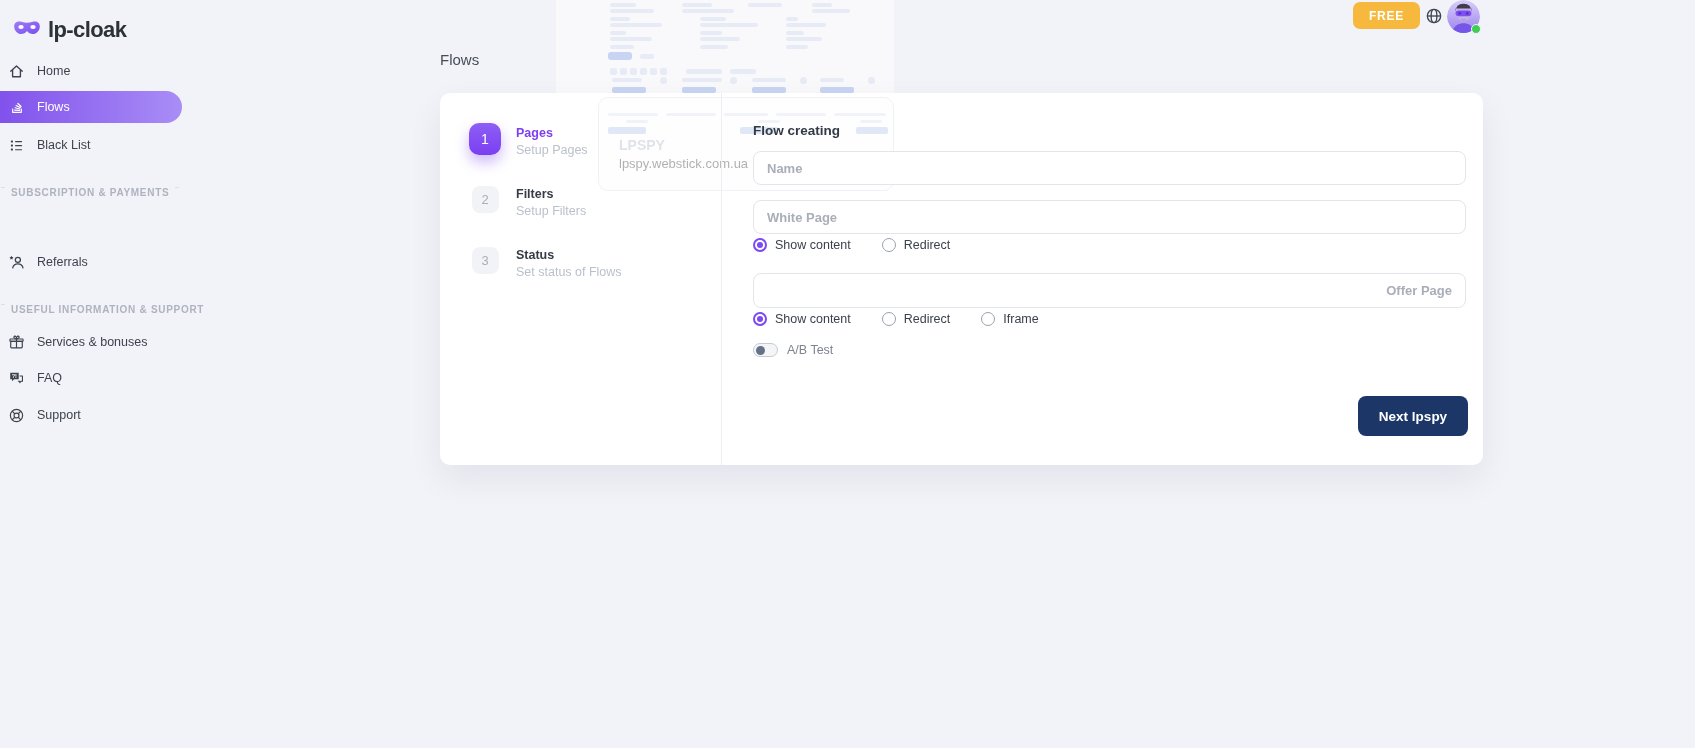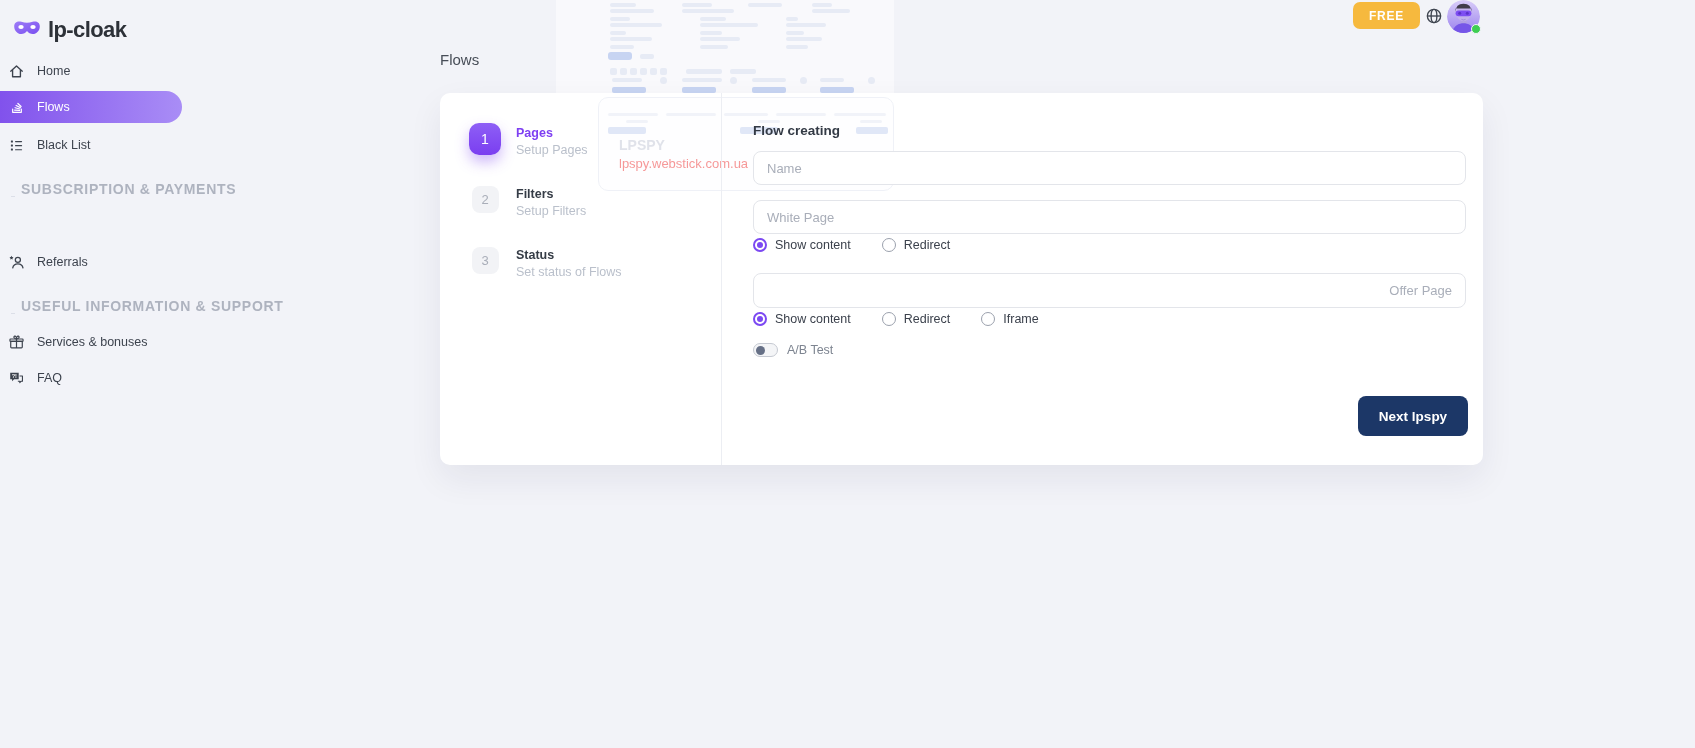--- a/index.html
+++ b/index.html
@@ -11,22 +11,22 @@
     -webkit-font-smoothing:antialiased;
   }
   
   .sidebar { position:absolute; left:0; top:0; width:182px; height:100%; }
   .logo { position:absolute; left:13px; top:17px; display:flex; align-items:center; gap:7px; cursor:pointer; }
   .logo-text { font-size:22px; font-weight:bold; color:#2d3138; letter-spacing:-0.6px; }
   .nav-item { position:absolute; left:0; width:182px; height:32px; display:flex; align-items:center;
     padding-left:8px; gap:12px; color:#3d434e; font-size:12.5px; cursor:pointer; }
   .nav-item .ic { width:17px; height:17px; display:flex; align-items:center; justify-content:center; }
   .nav-item.active { background:linear-gradient(90deg,#8152ec,#a98df6); border-radius:0 16px 16px 0; color:#fff; }
-  .section-label { position:absolute; left:11px; width:178px; height:10px; display:flex; align-items:flex-end; gap:6px;
-    color:#aeb3bf; font-size:14px; font-weight:600; letter-spacing:0.7px; white-space:nowrap; }
+  .section-label { position:absolute; left:1px; width:178px; height:10px; display:flex; align-items:flex-start; gap:6px;
+    color:#aeb3bf; font-size:10px; font-weight:600; letter-spacing:0.7px; white-space:nowrap; }
   .section-label::before { content:""; width:4px; height:1px; background:#dcdfe8; flex:0 0 auto; }
   .section-label::after { content:""; flex:1; height:1px; background:#dcdfe8; }
   
   .free-badge { position:absolute; left:1353px; top:2px; width:67px; height:27px; background:#f6b93e;
     border-radius:7px; color:#fff; font-weight:bold; font-size:12px; letter-spacing:0.8px;
     display:flex; align-items:center; justify-content:center; cursor:pointer; }
   .globe-btn { position:absolute; left:1425px; top:7px; width:18px; height:18px; cursor:pointer; }
   .avatar { position:absolute; left:1447px; top:0; width:33px; height:33px; border-radius:50%;
     overflow:hidden; cursor:pointer; }
   .status-dot { position:absolute; left:1471px; top:24px; width:10px; height:10px; border-radius:50%;
@@ -39,39 +39,39 @@
   .gb { position:absolute; height:4px; border-radius:2px; background:#e7ebf5; }
   .gb.blue { background:#c7d4f2; }
   .gb.sq { width:7px; height:7px; border-radius:2px; }
   
   .modal { position:absolute; left:440px; top:93px; width:1043px; height:372px; background:#fff;
     border-radius:10px; box-shadow:0 14px 34px rgba(25,35,72,0.07); }
   .ghost-inner { position:absolute; inset:0; opacity:0.55; z-index:1; pointer-events:none; overflow:hidden; border-radius:10px; }
   .ghost-card { position:absolute; left:158px; top:4px; width:296px; height:94px;
     border:1px solid #e3e7f1; border-radius:10px; background:rgba(249,250,253,0.5); }
   .ghost-brand { position:absolute; left:179px; top:44px; font-size:14px; font-weight:bold; color:#c7ccd9; }
-  .ghost-url { position:absolute; left:179px; top:63px; font-size:13px; color:#ef4444; }
+  .ghost-url { position:absolute; left:179px; top:63px; font-size:13px; color:#737373; }
   .vdivider { position:absolute; left:281px; top:0; bottom:0; width:1px; background:#eceef3; z-index:2; }
   
   .step { position:absolute; left:29px; display:flex; gap:15px; z-index:2; cursor:pointer; }
   .badge-col { width:32px; display:flex; justify-content:center; }
   .badge-active { width:32px; height:32px; border-radius:10px; background:linear-gradient(180deg,#8e5ff6,#7a3ef0);
     color:#fff; font-size:14px; font-weight:500; display:flex; align-items:center; justify-content:center;
     box-shadow:0 7px 14px rgba(125,70,240,0.38); }
   .badge-idle { width:27px; height:27px; border-radius:8px; background:#f2f3f6; color:#a9aeb9; font-size:13px;
     display:flex; align-items:center; justify-content:center; margin-top:2px; }
   .step-texts { padding-top:3px; }
   .step-title { font-size:12.5px; font-weight:bold; color:#353c46; }
   .step-title.purple { color:#7e3ff2; }
   .step-sub { font-size:12.5px; color:#bac0cb; margin-top:3px; }
   
   .form-title { position:absolute; left:313px; top:30px; font-size:13.5px; font-weight:bold; color:#333a45; z-index:2; }
   .tfield { position:absolute; left:313px; width:713px; height:34px; border:1px solid #e3e5ea; border-radius:8px;
     background:#fff; font-size:13px; color:#333a45; padding:0 13px; outline:none; z-index:2;
-    font-family:"Liberation Sans", sans-serif; }
+    font-family:"Liberation Sans", sans-serif;font-weight:bold; }
   .tfield::placeholder { color:#a9aeb9; }
   .radio-row { position:absolute; left:313px; display:flex; align-items:flex-end; gap:31px; z-index:2; }
   .radio-opt { display:flex; align-items:center; gap:8px; font-size:12.5px; color:#3b414c; cursor:pointer; }
   .rb { width:14px; height:14px; border-radius:50%; flex:0 0 auto; }
   .rb.on { border:2px solid #7c49f2; position:relative; }
   .rb.on::after { content:""; position:absolute; inset:2px; background:#7c49f2; border-radius:50%; }
   .rb.off { border:1.5px solid #9ba1ad; }
   .toggle-row { position:absolute; left:313px; top:250px; display:flex; align-items:center; gap:9px; z-index:2; }
   .toggle { width:25px; height:14px; border:1px solid #c6cad2; border-radius:8px; background:#f4f5f7;
     position:relative; cursor:pointer; }
@@ -177,20 +177,30 @@
         <rect x="3.2" y="8.6" width="13.6" height="7.8" rx="1"></rect>
         <rect x="2.3" y="5.9" width="15.4" height="2.7" rx="0.8"></rect>
         <path d="M10 16.4 V5.9"></path>
         <path d="M10 5.8 C7.2 5.8 6 3.2 7.8 2.5 C9.2 2 10 3.8 10 5.8 Z"></path>
         <path d="M10 5.8 C12.8 5.8 14 3.2 12.2 2.5 C10.8 2 10 3.8 10 5.8 Z"></path>
       </svg>
     </span>
     <span>Services &amp; bonuses</span>
   </div>
 
+  <div class="nav-item" style="top:399px">
+    <span class="ic">
+      <svg width="17" height="17" viewBox="0 0 20 20" fill="none" stroke="#3d434e" stroke-width="1.4">
+        <circle cx="10" cy="10" r="7.2"></circle>
+          <circle cx="10" cy="10" r="2.9"></circle>
+        <path d="M4.9 4.9 L7.9 7.9 M15.1 4.9 L12.1 7.9 M4.9 15.1 L7.9 12.1 M15.1 15.1 L12.1 12.1"></path>
+      </svg>
+    </span>
+    <span>Support</span>
+  </div>
 </div>
 
 <div class="free-badge">FREE</div>
 <div class="globe-btn">
   <svg width="18" height="18" viewBox="0 0 20 20" fill="none" stroke="#3f4550" stroke-width="1.5">
     <circle cx="10" cy="10" r="7.4"></circle>
       <ellipse cx="10" cy="10" rx="3.2" ry="7.4"></ellipse>
       <path d="M2.6 10 H17.4"></path>
   </svg>
 </div>

